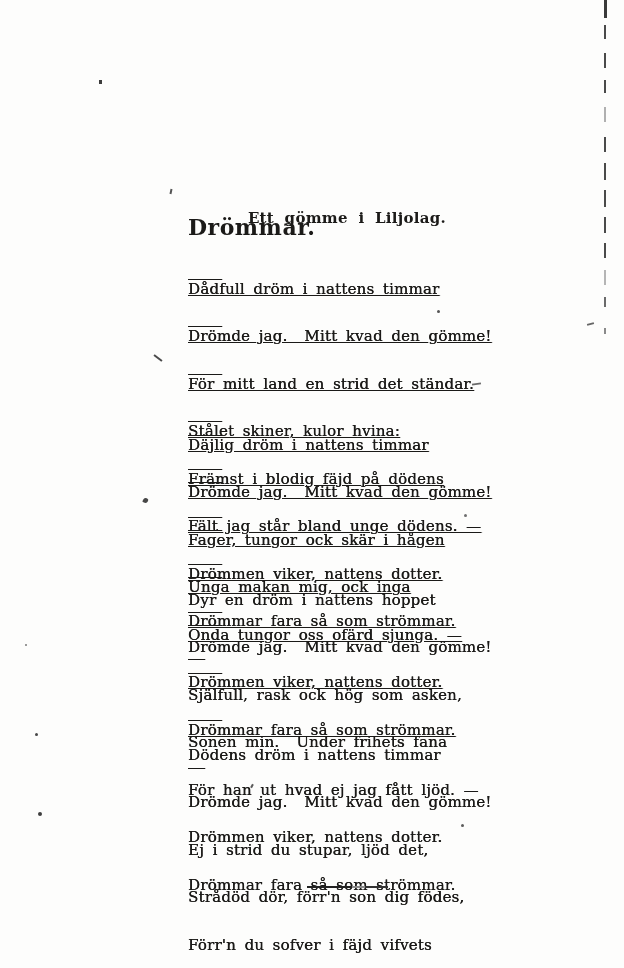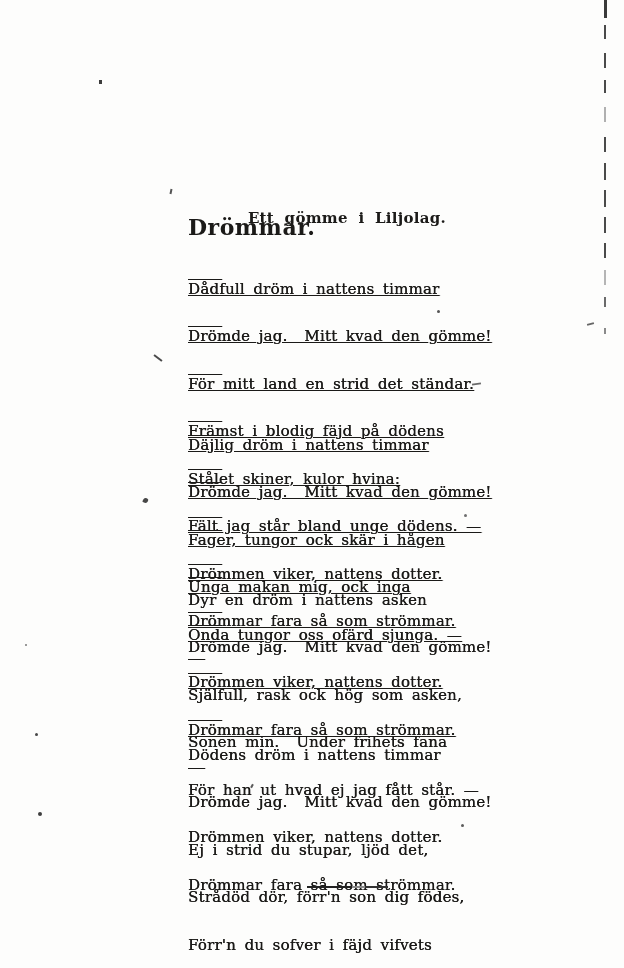--- a/index.html
+++ b/index.html
@@ -45,43 +45,43 @@
 
 <div class="page">
 
   <div class="title">Drömmar.</div>
   <div class="subtitle">Ett gömme i Liljolag.</div>
 
   <div class="stanza s1">
     <div>Dådfull dröm i nattens timmar</div>
     <div>Drömde jag.  Mitt kvad den gömme!</div>
     <div>För mitt land en strid det ständar.</div>
+    <div>Stålet skiner, kulor hvina:</div>
     <div>Främst i blodig fäjd på dödens</div>
-    <div>Stålet skiner, kulor hvina:</div>
     <div>Fält jag står bland unge dödens. —</div>
     <div>Drömmen viker, nattens dotter.</div>
     <div>Drömmar fara så som strömmar.</div>
   </div>
 
   <div class="stanza s2">
     <div>Däjlig dröm i nattens timmar</div>
     <div>Drömde jag.  Mitt kvad den gömme!</div>
     <div>Fager, tungor ock skär i hågen</div>
     <div>Unga makan mig, ock inga</div>
     <div>Onda tungor oss ofärd sjunga. —</div>
     <div>Drömmen viker, nattens dotter.</div>
     <div>Drömmar fara så som strömmar.</div>
   </div>
 
   <div class="stanza s3">
-    <div>Dyr en dröm i nattens asken</div>
+    <div>Dyr en dröm i nattens hoppet</div>
     <div>Drömde jag.  Mitt kvad den gömme!</div>
     <div>Själfull, rask ock hög som asken,</div>
     <div>Sonen min.  Under frihets fana</div>
-    <div>För han ut hvad ej jag fått står. —</div>
+    <div>För han ut hvad ej jag fått ljöd. —</div>
     <div>Drömmen viker, nattens dotter.</div>
     <div>Drömmar fara så som strömmar.</div>
   </div>
 
   <div class="stanza s4">
     <div>Dödens dröm i nattens timmar</div>
     <div>Drömde jag.  Mitt kvad den gömme!</div>
     <div>Ej i strid du stupar, ljöd det,</div>
     <div>Strådöd dör, förr'n son dig födes,</div>
     <div>Förr'n du sofver i fäjd vifvets</div>

